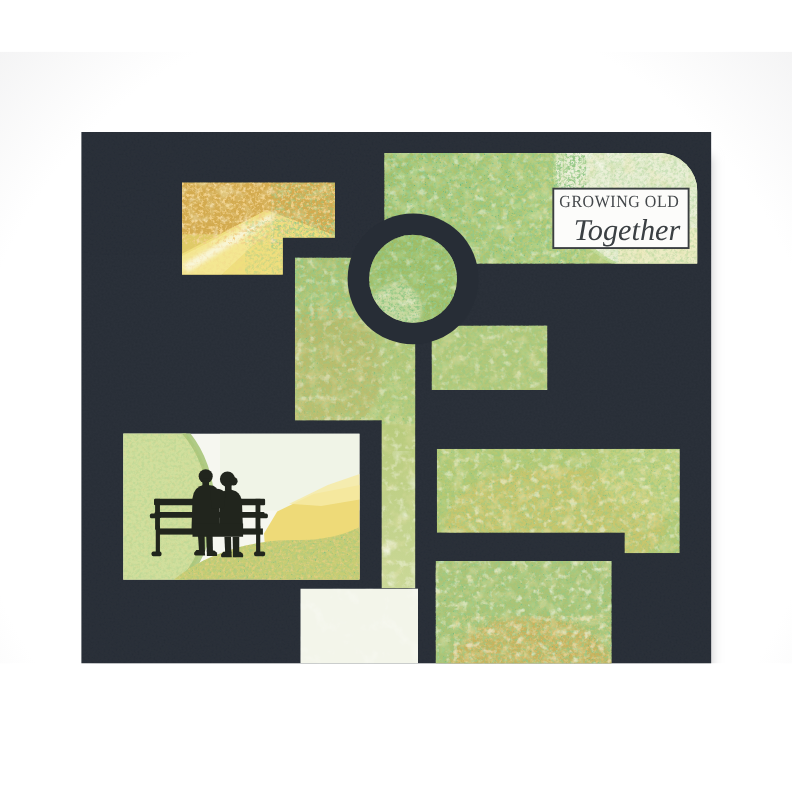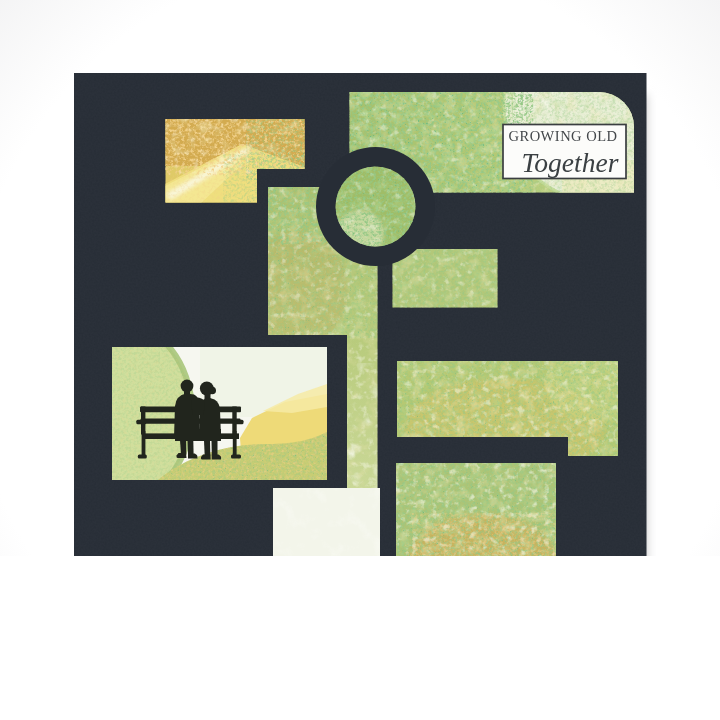--- a/index.html
+++ b/index.html
@@ -1,16 +1,16 @@
 <!DOCTYPE html>
 <html><head>
 <meta charset="utf-8">
 <style>
   html,body{margin:0;padding:0;background:#ffffff;}
-  #stage{width:720px;height:556px;position:relative;font-family:"Liberation Sans",sans-serif;}
+  #stage{width:720px;height:556px;position:relative;font-family:"Liberation Sans",sans-serif;margin-top:47px;}
 </style>
 </head>
 <body>
 <div id="stage">
 <svg width="720" height="720" viewBox="0 0 720 720" xmlns="http://www.w3.org/2000/svg">
 <defs>
 
   <filter id="spkG" x="-2%" y="-2%" width="104%" height="104%">
     <feTurbulence type="fractalNoise" baseFrequency="0.38" numOctaves="3" seed="11"></feTurbulence>
     <feColorMatrix type="matrix" values="0 0 0 0 0.30  0 0 0 0 0.58  0 0 0 0 0.24  2.4 2.4 0 0 -2.15"></feColorMatrix>

